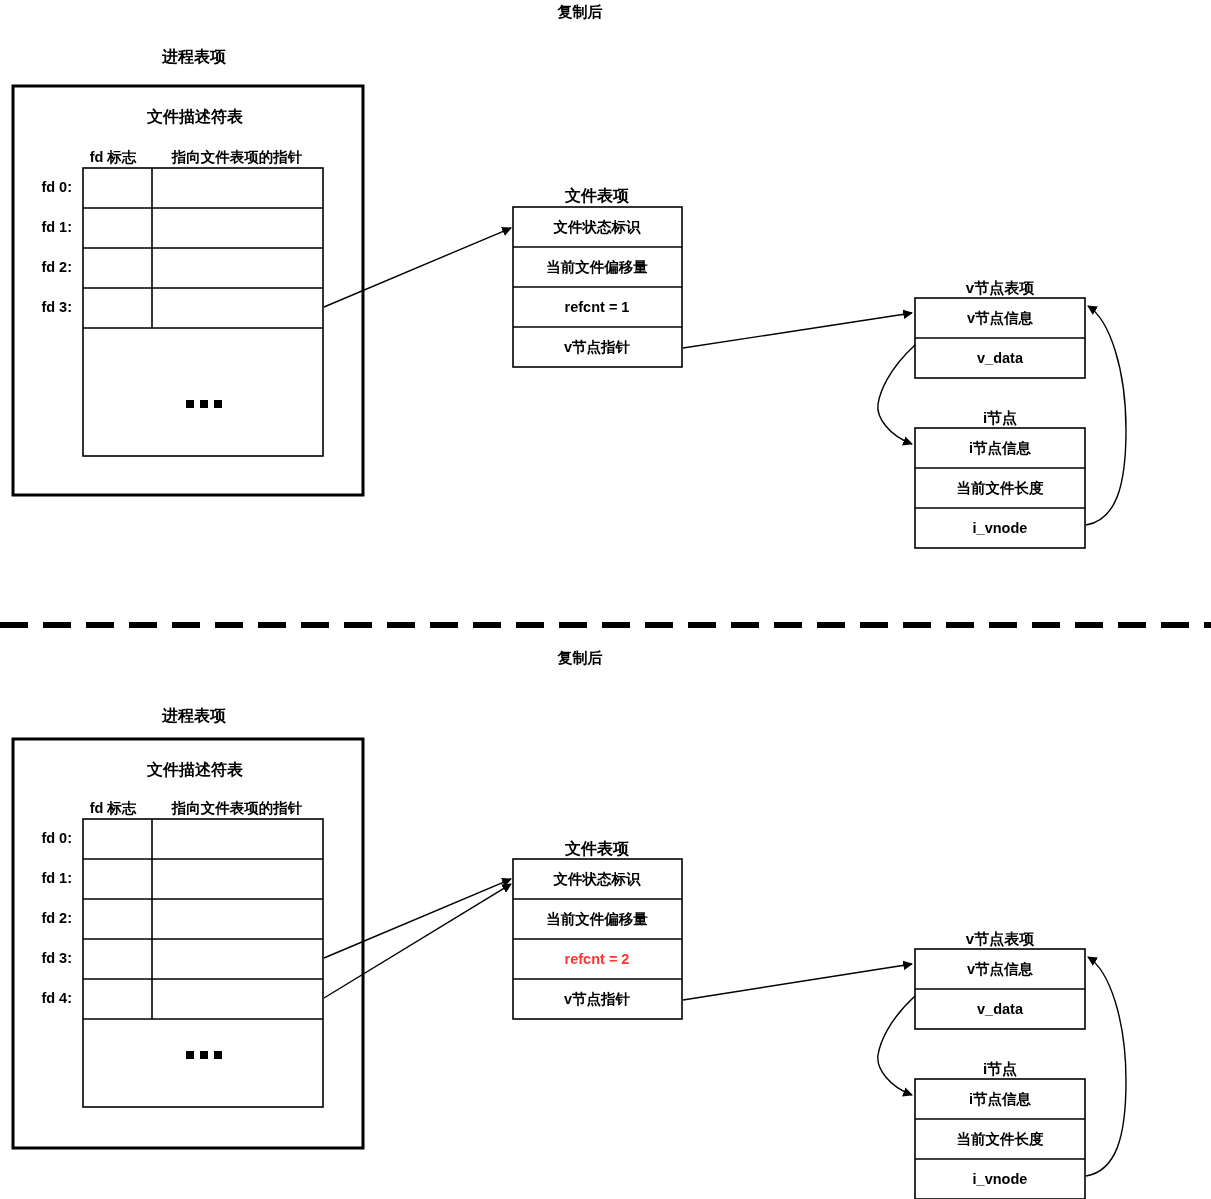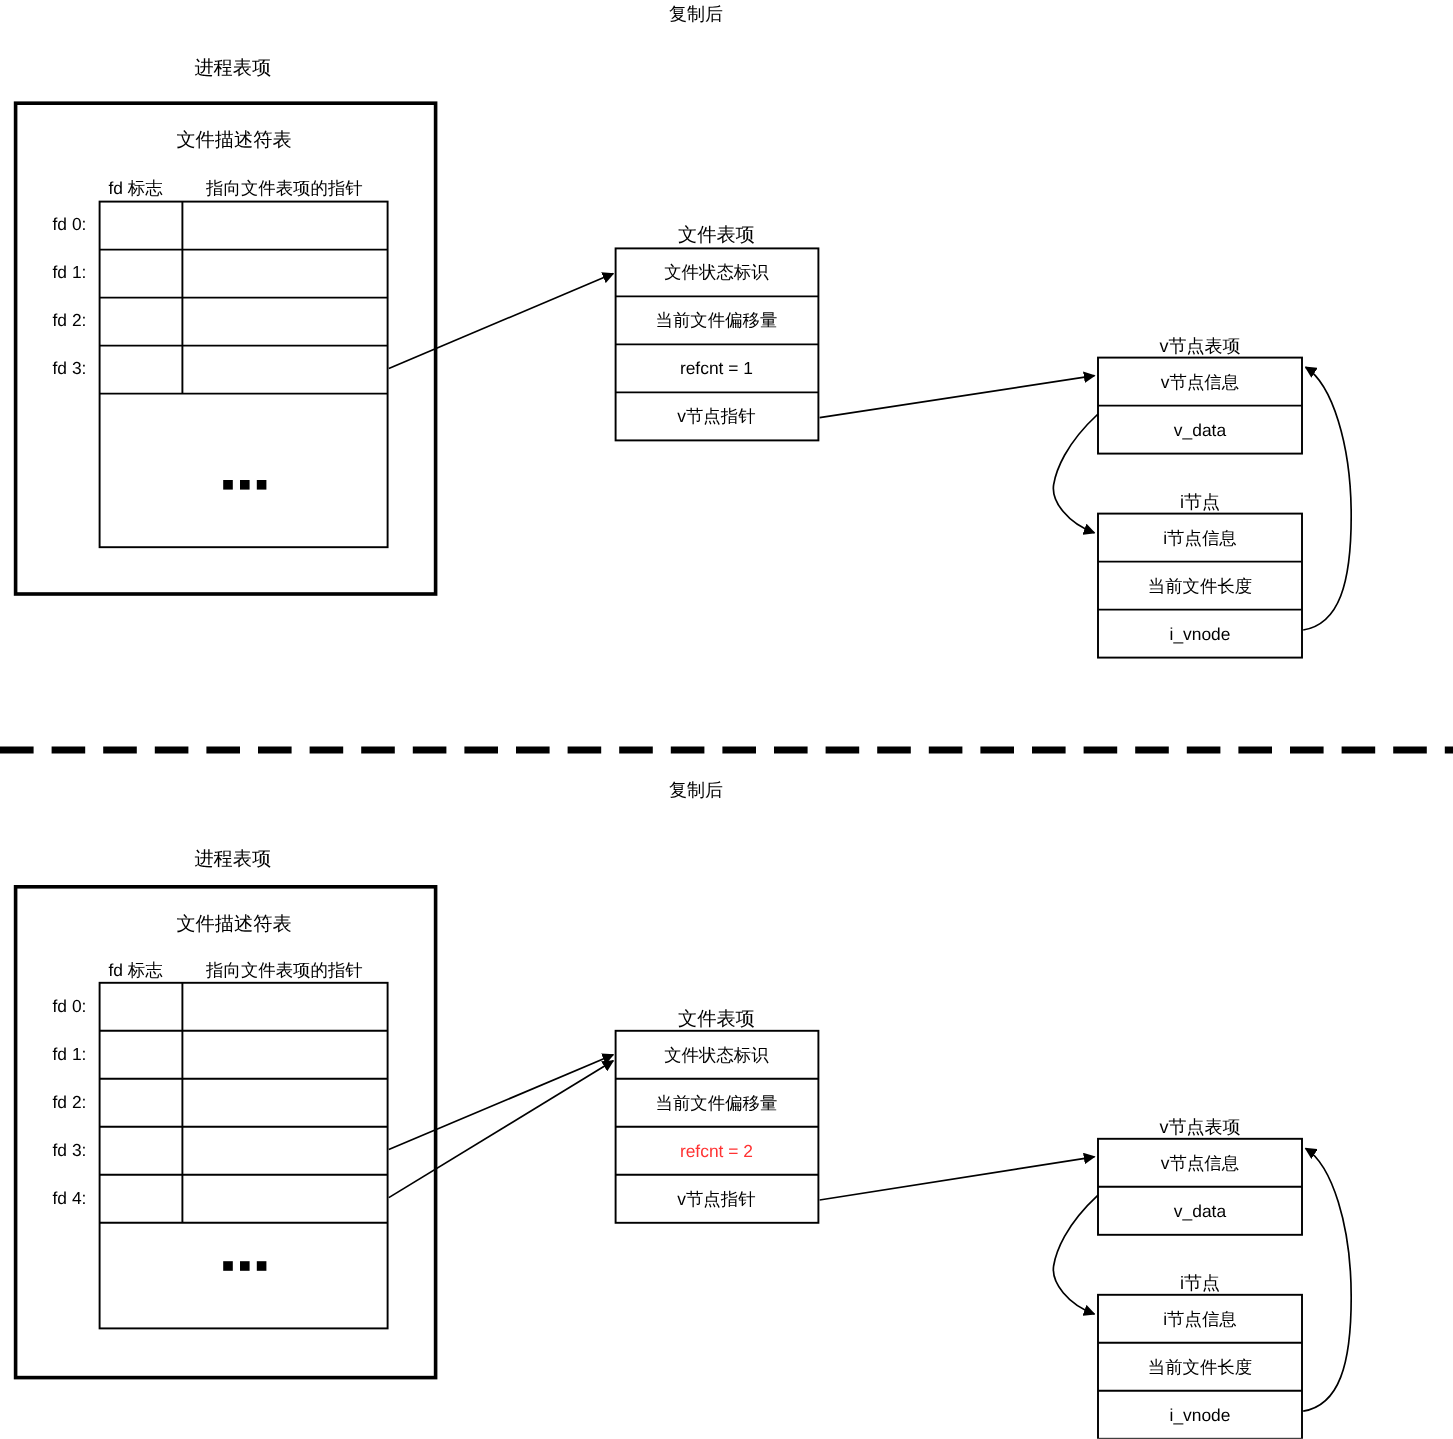--- a/index.html
+++ b/index.html
@@ -10,20 +10,21 @@
   body {
     width: 1211px;
     height: 1199px;
     font-family: "Liberation Sans", sans-serif;
     overflow: hidden;
   }
   #canvas {
     position: relative;
     width: 1031px;
     height: 1199px;
+    font-weight: bold;
   }
   svg.diagram {
     position: absolute;
     top: 0;
     left: 0;
     width: 1211px;
     height: 1199px;
   }
   .box {
     fill: #ffffff;

